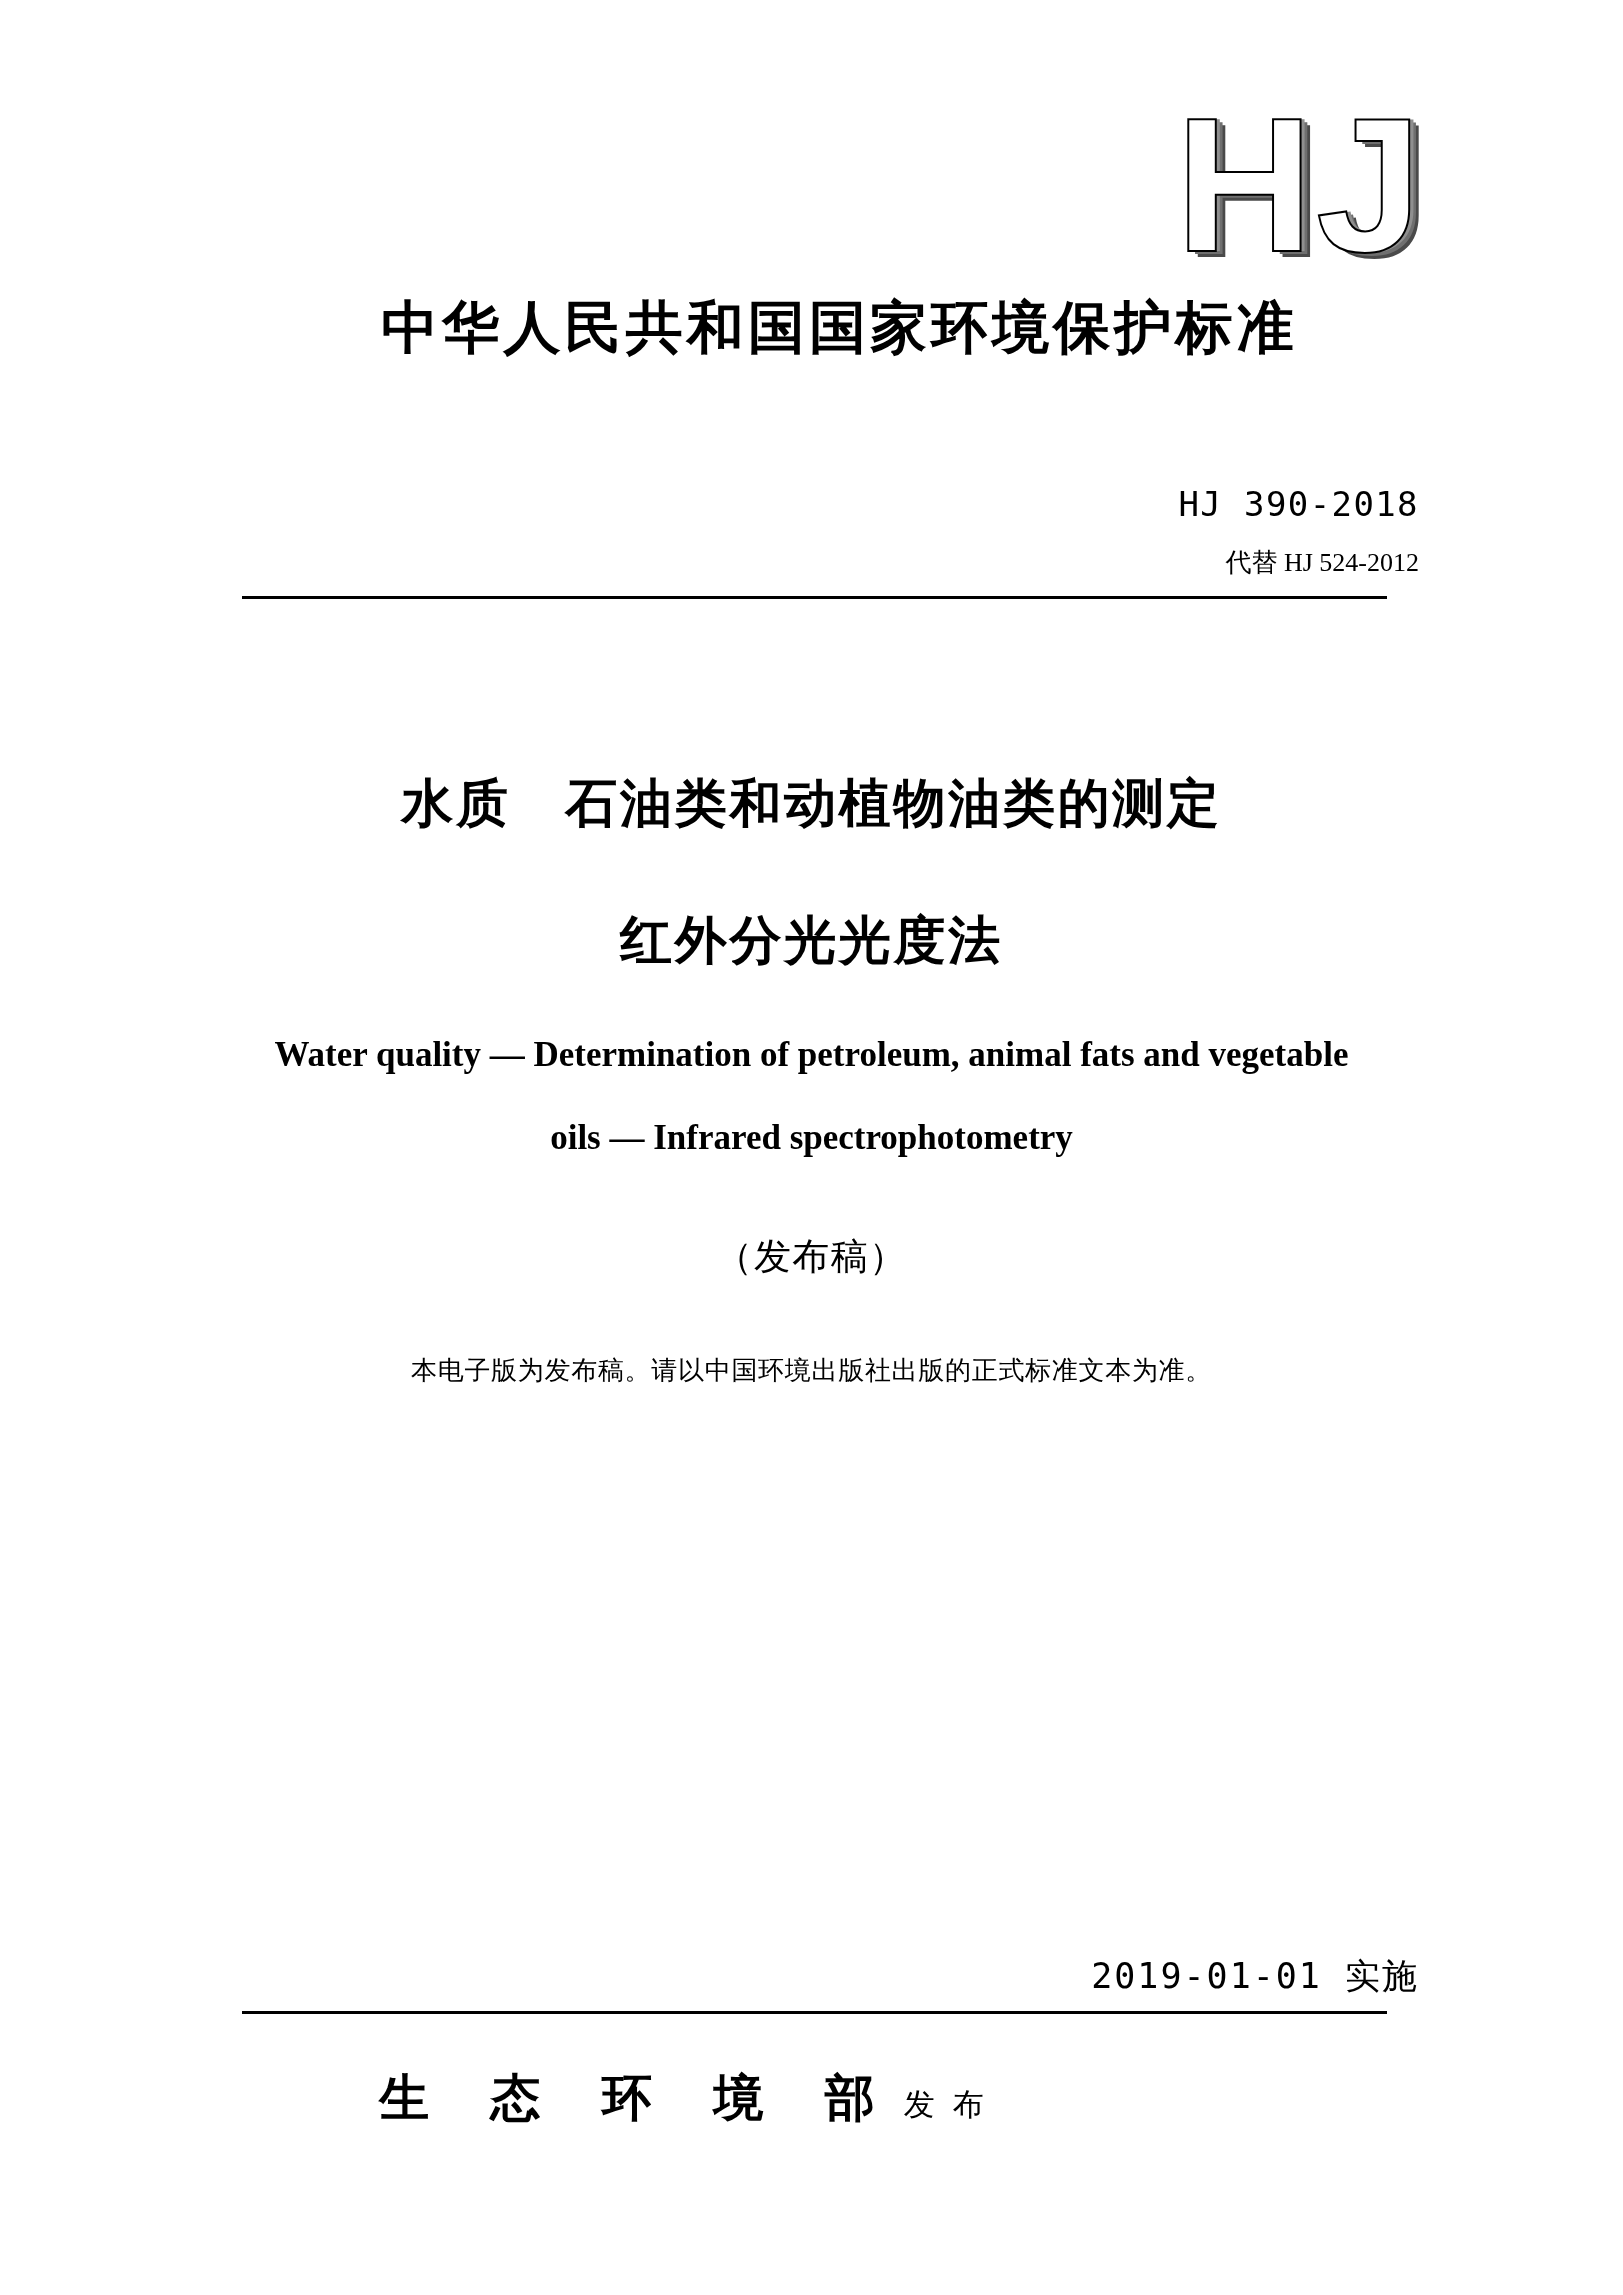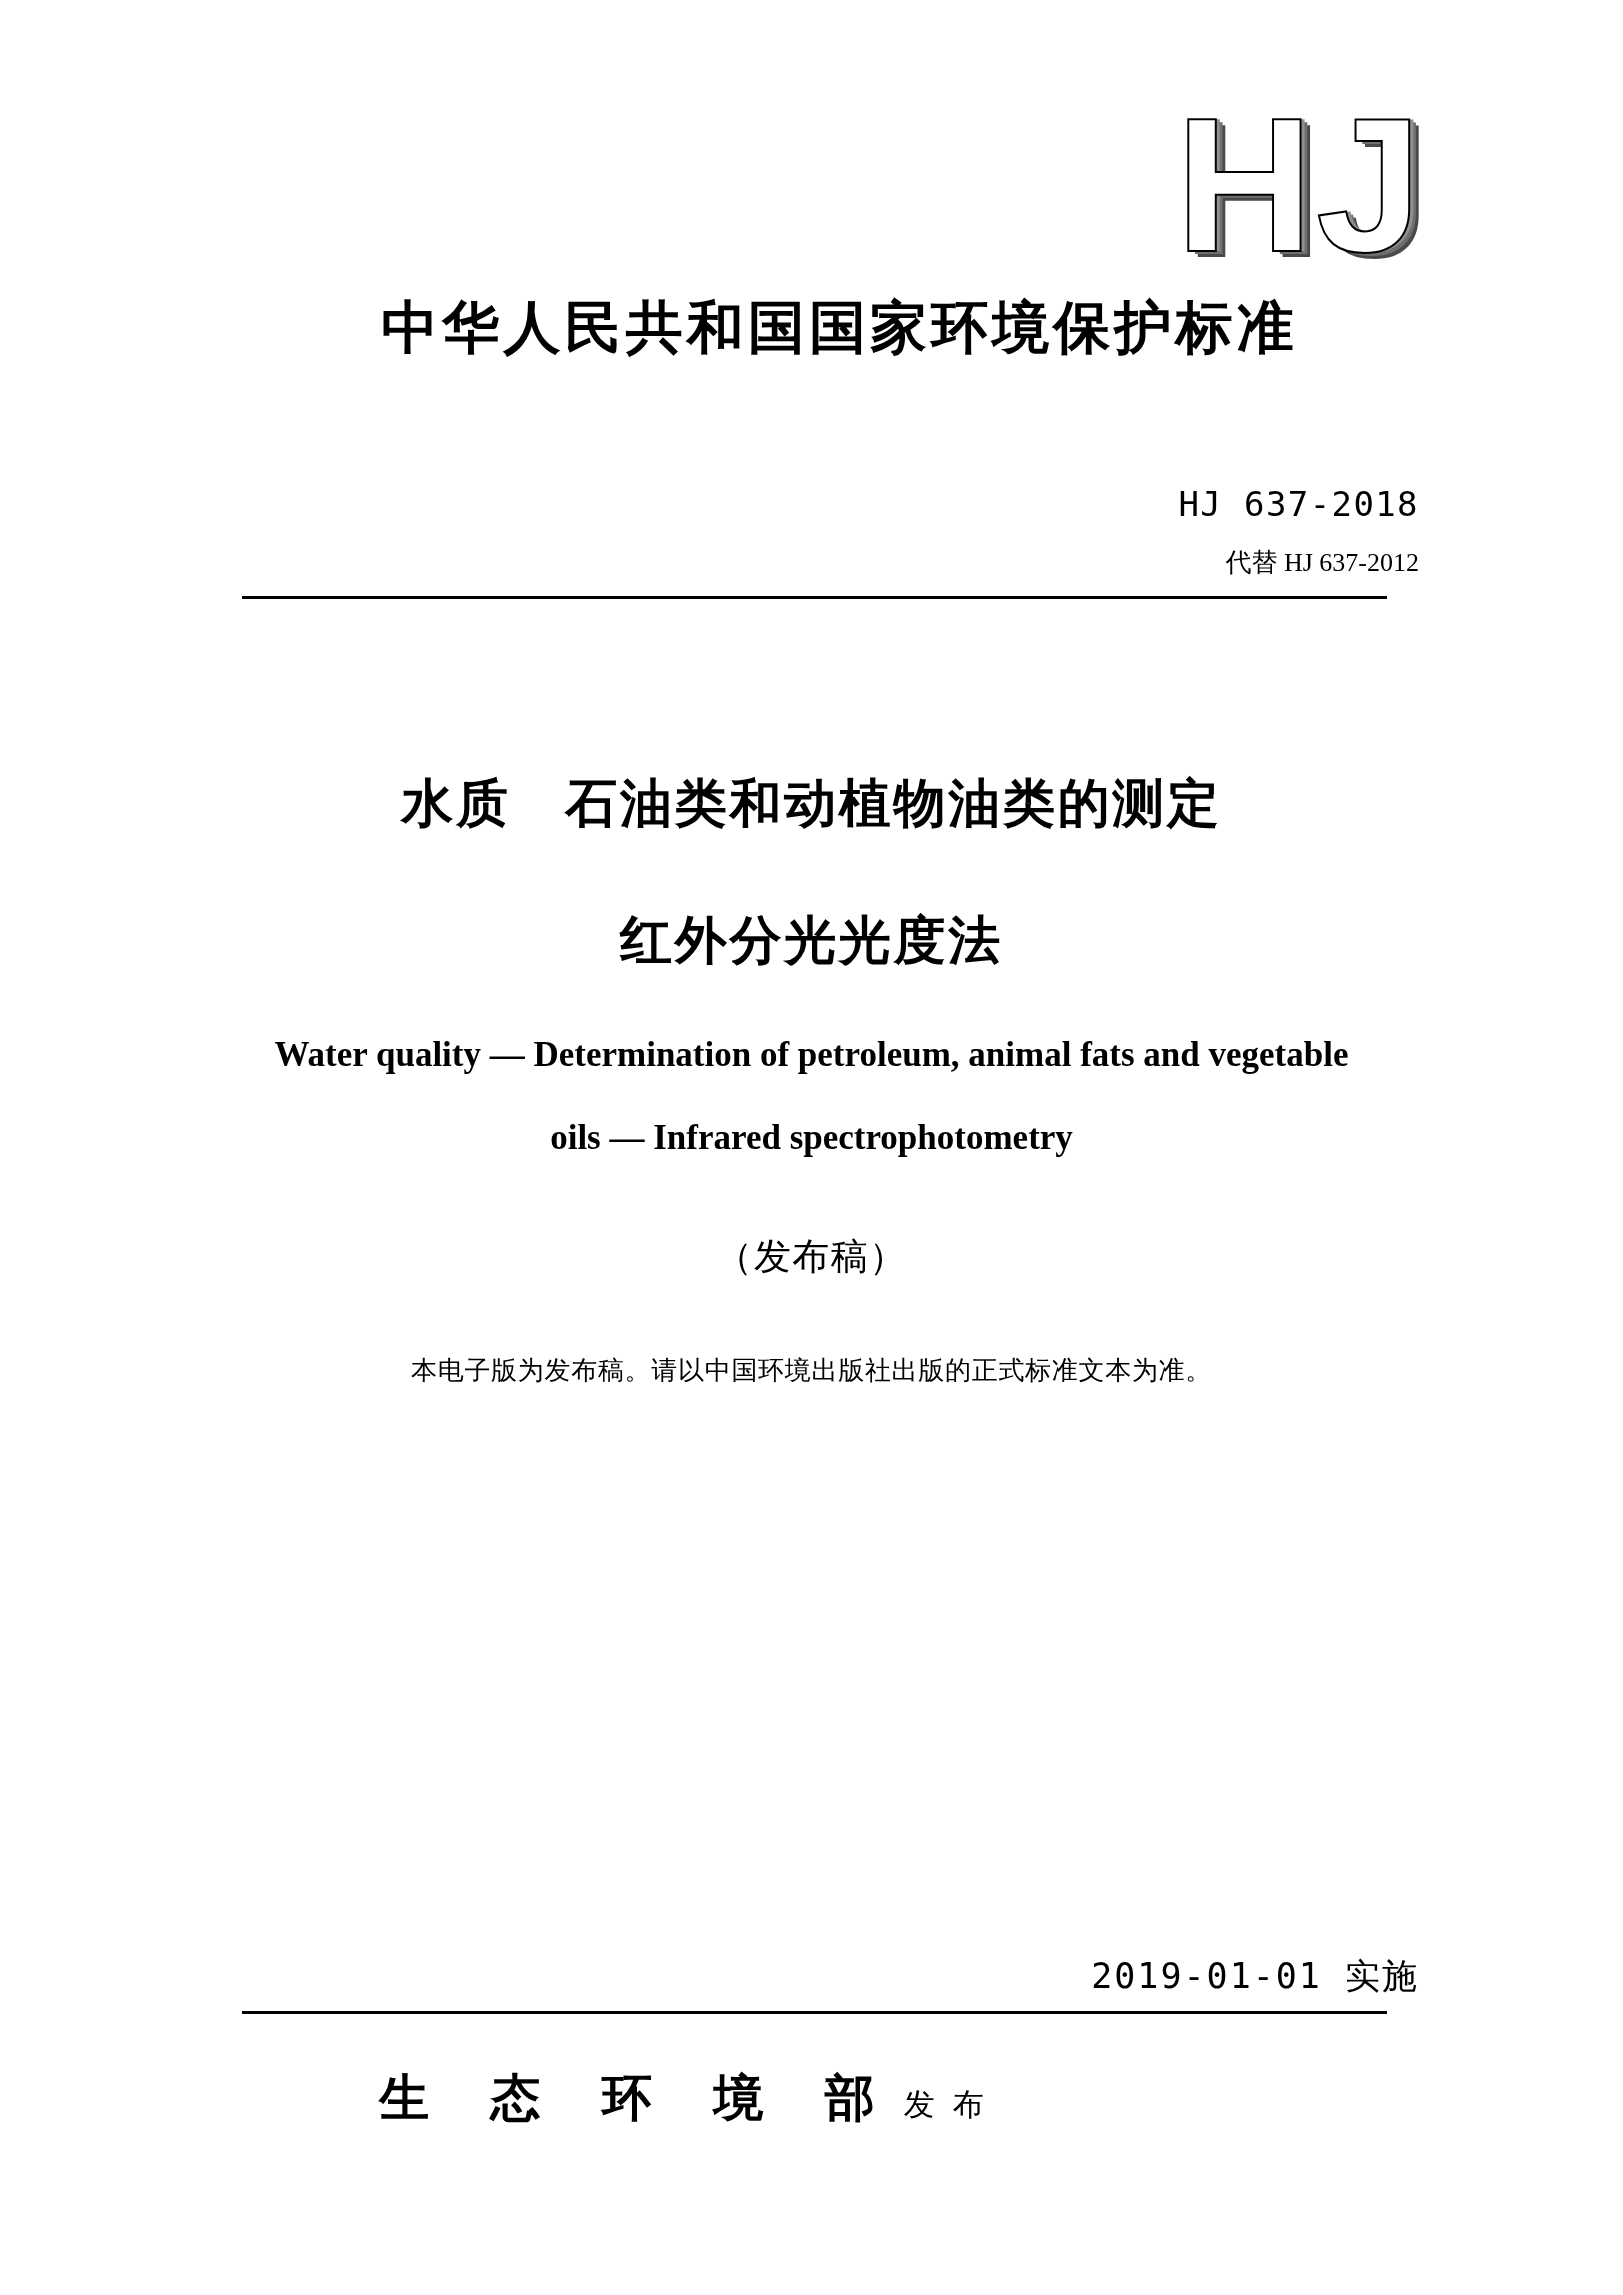--- a/index.html
+++ b/index.html
@@ -198,22 +198,22 @@
 </style>
 </head>
 <body>
 
 <div class="page">
 
   <div class="hj-logo">HJ</div>
 
   <div class="std-line">中华人民共和国国家环境保护标准</div>
 
-  <div class="std-no">HJ 637-2018</div>
-  <div class="std-replace">代替 HJ 637-2012</div>
+  <div class="std-no">HJ 390-2018</div>
+  <div class="std-replace">代替 HJ 524-2012</div>
   <div class="rule-top"></div>
 
   <div class="title-cn-1">水质　石油类和动植物油类的测定</div>
   <div class="title-cn-2">红外分光光度法</div>
   <div class="title-en-1">Water quality — Determination of petroleum, animal fats and vegetable</div>
   <div class="title-en-2">oils — Infrared spectrophotometry</div>
   <div class="subtitle-cn">（发布稿）</div>
 
   <div class="note">本电子版为发布稿。请以中国环境出版社出版的正式标准文本为准。</div>
 

